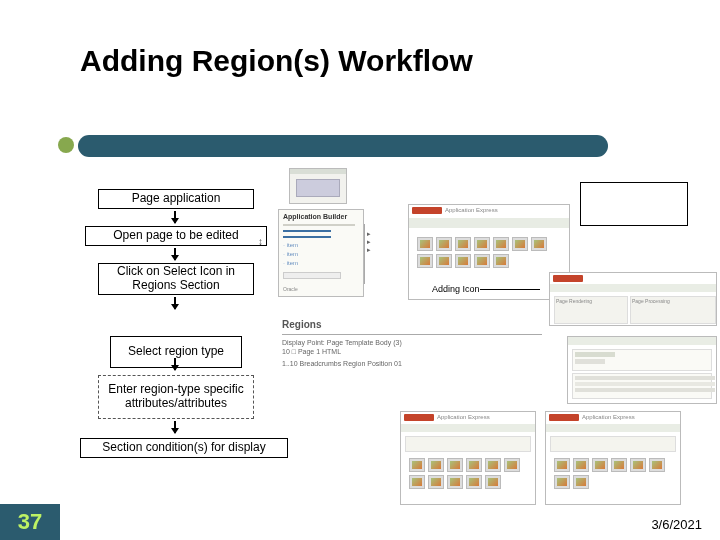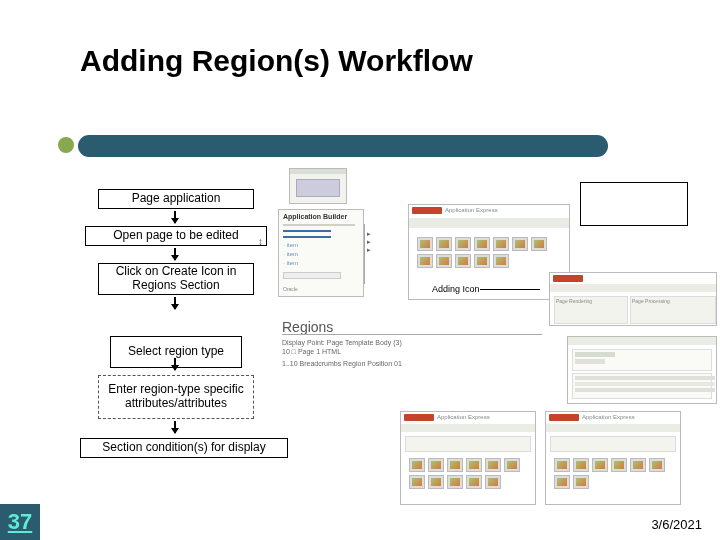--- a/index.html
+++ b/index.html
@@ -4,49 +4,49 @@
 <style>
   html,body{margin:0;padding:0;}
   body{width:720px;height:540px;background:#fff;font-family:Arial,Helvetica,sans-serif;position:relative;overflow:hidden;}
   .title{position:absolute;left:80px;top:44px;font-size:30px;font-weight:bold;color:#000;}
   .bullet{position:absolute;left:58px;top:137px;width:16px;height:16px;border-radius:50%;background:#87a84e;}
   .underline{position:absolute;left:78px;top:135px;width:530px;height:22px;background:#2b5b6e;border-radius:11px;}
   .step{position:absolute;border:1px solid #000;background:#fff;text-align:center;font-size:12px;display:flex;align-items:center;justify-content:center;padding:2px 6px;box-sizing:border-box;line-height:1.15;}
   .dashed{border:1px dashed #555;}
   .arrow{position:absolute;width:2px;background:#000;height:12px;}
   .arrow:after{content:"";position:absolute;left:-3px;bottom:-1px;width:0;height:0;border-left:4px solid transparent;border-right:4px solid transparent;border-top:6px solid #000;}
-  .slidenum{position:absolute;left:0;bottom:0;width:40px;height:36px;background:#2b5b6e;color:#5eead4;font-size:22px;font-weight:bold;display:flex;align-items:center;justify-content:center;text-decoration:underline;}
+  .slidenum{position:absolute;left:0;bottom:0;width:60px;height:36px;background:#2b5b6e;color:#bef264;font-size:22px;font-weight:bold;display:flex;align-items:center;justify-content:center;}
   .date{position:absolute;right:18px;bottom:8px;font-size:13px;color:#000;}
   .shot{position:absolute;background:#f2f2ee;border:1px solid #bbb;box-sizing:border-box;}
   .shot .bar{background:#d9ded6;height:14%;width:100%;}
   .callout-label{position:absolute;font-size:9px;color:#000;}
   .callout-line{position:absolute;background:#000;height:1px;}
   .orcl{position:absolute;left:3px;top:2px;width:30px;height:7px;background:#c4432a;border-radius:1px;}
   .orcl-grey{position:absolute;font-size:6px;color:#888;left:36px;top:2px;}
   .thumbs{display:flex;flex-wrap:wrap;gap:3px;padding:4px;}
   .thumb{width:14px;height:12px;background:#ddd;border:1px solid #bbb;position:relative;}
   .thumb:before{content:"";position:absolute;inset:2px;background:linear-gradient(135deg,#a8c27a,#d77a3a);}
-  .regions-header{position:absolute;font-size:14px;color:#555;font-weight:normal;}
+  .regions-header{position:absolute;font-size:10px;color:#555;font-weight:bold;}
   .regions-body{position:absolute;font-size:7px;color:#666;line-height:1.3;}
   .emptybox{position:absolute;border:1px solid #000;background:#fff;}
 </style>
 </head>
 <body>
 
 <div class="title">Adding Region(s) Workflow</div>
 <div class="bullet"></div>
 <div class="underline"></div>
 
 <div class="step" style="left:98px;top:189px;width:156px;height:20px;">Page application</div>
 <div class="arrow" style="left:174px;top:211px;"></div>
 
 <div class="step" style="left:85px;top:226px;width:182px;height:20px;">Open page to be edited</div>
 <div class="arrow" style="left:174px;top:248px;"></div>
 
-<div class="step" style="left:98px;top:263px;width:156px;height:32px;">Click on Create Icon in Regions Section</div>
+<div class="step" style="left:98px;top:263px;width:156px;height:32px;">Click on Select Icon in Regions Section</div>
 <div class="arrow" style="left:174px;top:297px;"></div>
 
 <div style="position:absolute;left:258px;top:236px;font-size:10px;color:#444;">↕</div>
 
 <div class="step" style="left:110px;top:336px;width:132px;height:32px;">Select region type</div>
 <div class="arrow" style="left:174px;top:358px;"></div>
 
 <div class="step dashed" style="left:98px;top:375px;width:156px;height:44px;">Enter region-type specific attributes/attributes</div>
 <div class="arrow" style="left:174px;top:421px;"></div>
 

